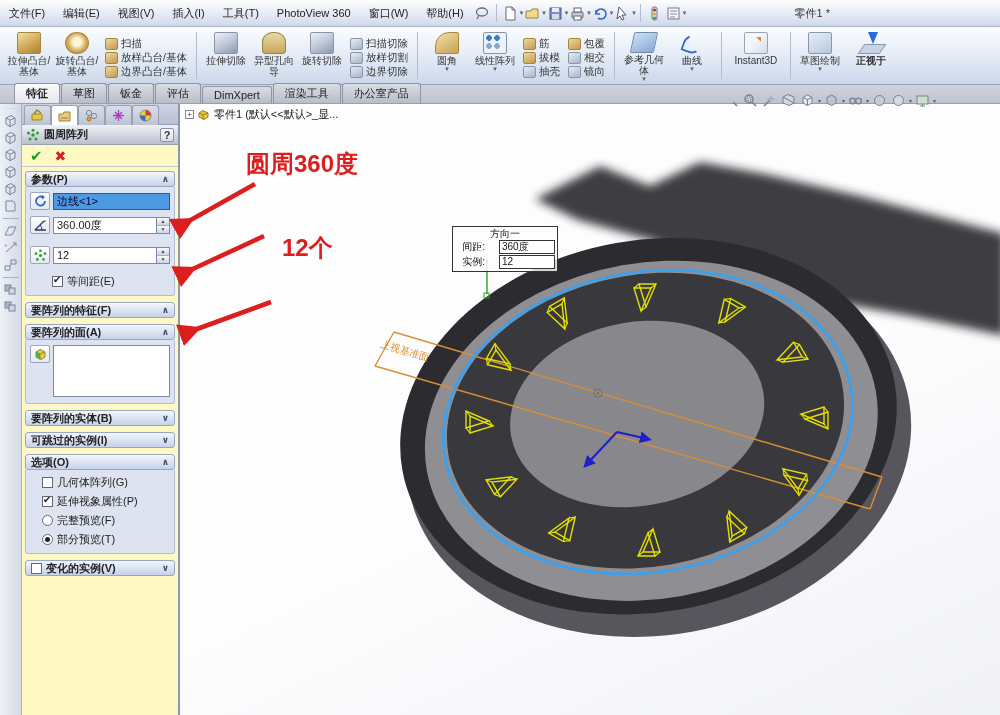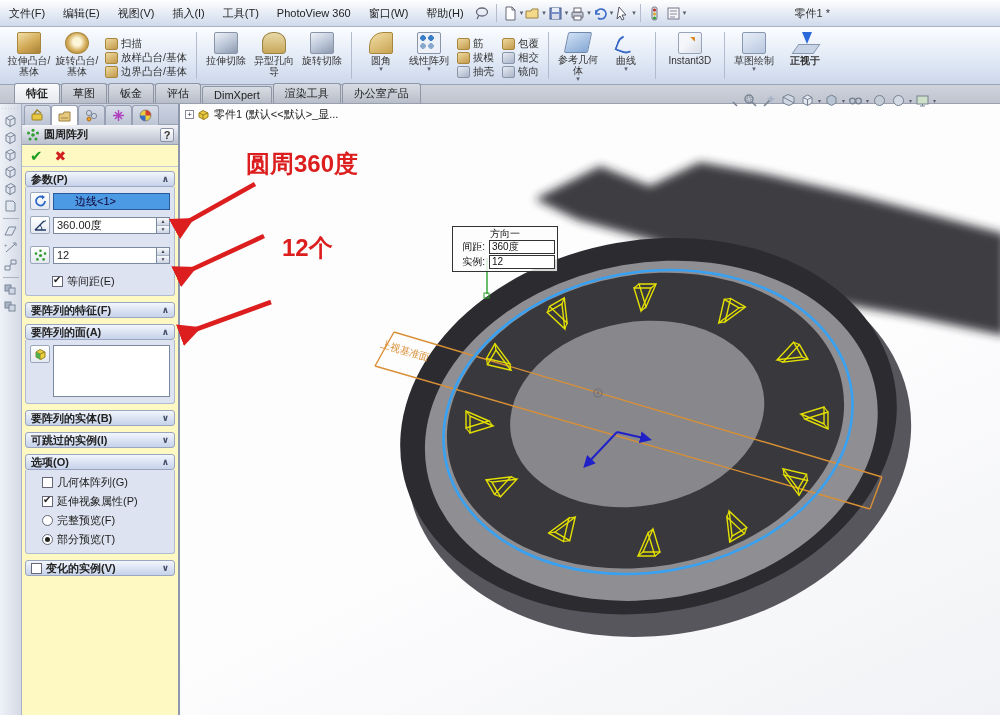--- a/index.html
+++ b/index.html
@@ -99,21 +99,21 @@
   .grphdr { height:16px; background:linear-gradient(#f2f6fc,#c6d2ea); border:1px solid #9aa6c0;
     border-radius:3px; display:flex; align-items:center; padding:0 5px; font-weight:bold; cursor:default;}
   .grphdr .chev { margin-left:auto; font-size:9px; color:#44506a; }
   .grpbody { border:1px solid #b2bcd0; border-top:none; border-radius:0 0 3px 3px; padding:5px 4px 6px; background:#dde3f0; }
 
   .prow { display:flex; align-items:center; gap:3px; margin-bottom:6px; }
   .picon { width:20px; height:18px; background:linear-gradient(#fff,#e4e8f0); border:1px solid #9aa6bc; border-radius:2px;
     display:flex; align-items:center; justify-content:center; }
   .picon svg { width:15px; height:15px; }
   .selfld { flex:1; height:17px; background:#4d9ae4; border:1px solid #2a5a9c; color:#062;
-    color:#103; display:flex; align-items:center; padding:0 21px; font-size:11px; }
+    color:#103; display:flex; align-items:center; padding:0 3px; font-size:11px; }
   .numfld { flex:1; height:17px; background:#fff; border:1px solid #7a88a0; display:flex; align-items:center; }
   .numfld .val { flex:1; padding:0 3px; }
   .spin { width:13px; height:100%; border-left:1px solid #7a88a0; display:flex; flex-direction:column; }
   .spin span { flex:1; font-size:5px; line-height:7px; text-align:center; color:#445;
     background:linear-gradient(#f8fafc,#ccd4e2); border-bottom:1px solid #aab2c4; cursor:default;}
   .spin span:last-child { border-bottom:none; }
   .chkrow { display:flex; align-items:center; gap:4px; margin:3px 0 0 22px; }
   .chk { width:11px; height:11px; background:#fff; border:1px solid #667; position:relative; }
   .chk.on::after { content:"✔"; position:absolute; left:0px; top:-3px; font-size:10px; color:#222; }
   .rad { width:11px; height:11px; background:#fff; border:1px solid #667; border-radius:50%; position:relative; }
@@ -128,21 +128,21 @@
   #tree { position:absolute; left:5px; top:3px; display:flex; align-items:center; gap:3px; color:#222; }
   #tree .plus { width:9px; height:9px; border:1px solid #889; background:#fff; font-size:8px; line-height:7px; text-align:center; color:#335;}
   #hud { position:absolute; right:64px; top:-13px; display:flex; align-items:center; gap:2px; height:18px; }
   #hud .hic { width:17px; height:16px; display:flex; align-items:center; justify-content:center; }
   #hud svg { width:15px; height:15px; }
   #hud .caret { font-size:6px; }
 
   #callout { position:absolute; left:272px; top:122px; width:106px; border:1px solid #333;
     background:rgba(252,252,252,.82); font-size:10px; color:#111; padding:1px 2px 2px; }
   #callout .hd { text-align:center; line-height:11px; }
-  #callout .crow { display:flex; align-items:center; gap:4px; margin-top:1px; }
+  #callout .crow { display:flex; align-items:center; gap:14px; margin-top:1px; }
   #callout .clab { width:30px; text-align:right; }
   #callout .cval { flex:1; border:1px solid #333; background:#fff; padding:0 2px; line-height:12px; }
 
   #overlay { position:absolute; left:0; top:0; width:1000px; height:715px; pointer-events:none; z-index:50; }
   .redtext { position:absolute; color:#dc1e1e; font-weight:bold; font-size:24px; z-index:51; pointer-events:none; }
   #ann1 { left:246px; top:148px; }
   #ann2 { left:282px; top:232px; }
   #ann3 { left:271px; top:295px; }
 </style>
 </head>
@@ -258,20 +258,34 @@
         <div class="bicon i-cut"></div>
         <span>拉伸切除</span>
       </div>
       <div class="bigbtn">
         <div class="bicon i-hole"></div>
         <span>异型孔向导</span>
       </div>
       <div class="bigbtn">
         <div class="bicon i-cut"></div>
         <span>旋转切除</span>
+      </div>
+      <div class="smallcol">
+        <div class="sbtn">
+            <span class="sicon si-cut"></span>
+            <span>扫描切除</span>
+          </div>
+        <div class="sbtn">
+            <span class="sicon si-cut"></span>
+            <span>放样切割</span>
+          </div>
+        <div class="sbtn">
+            <span class="sicon si-cut"></span>
+            <span>边界切除</span>
+          </div>
       </div>
     </div>
     <div class="gsep"></div>
     <div class="grp">
       <div class="bigbtn">
         <div class="bicon i-fillet"></div>
         <span>圆角</span>
         <span class="dropcaret">▾</span>
       </div>
       <div class="bigbtn">

